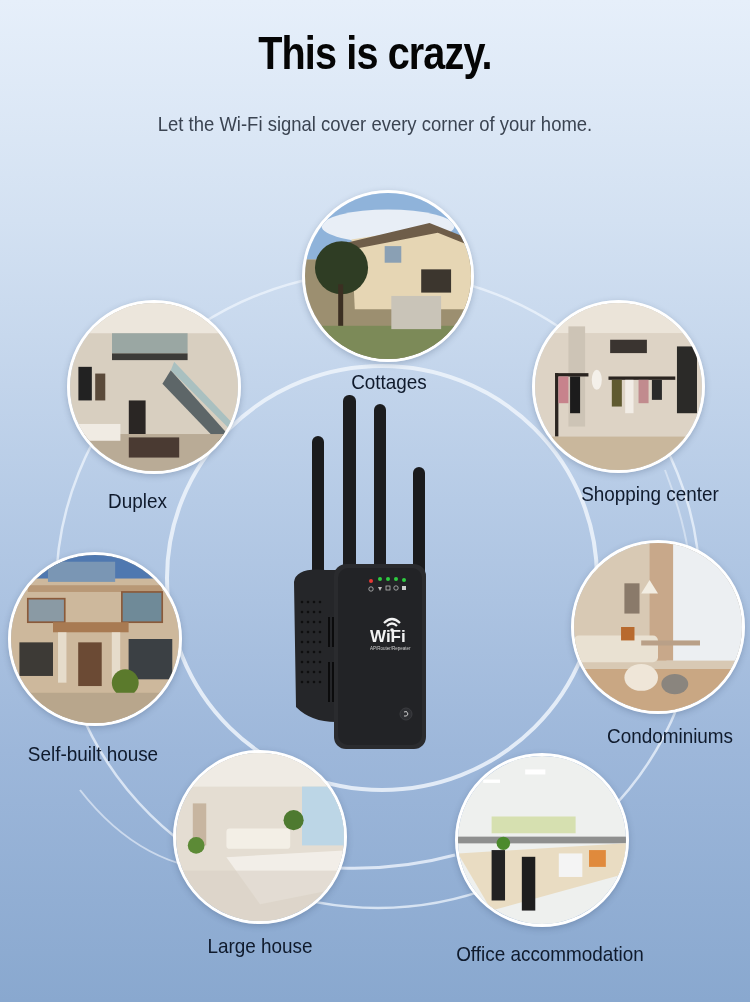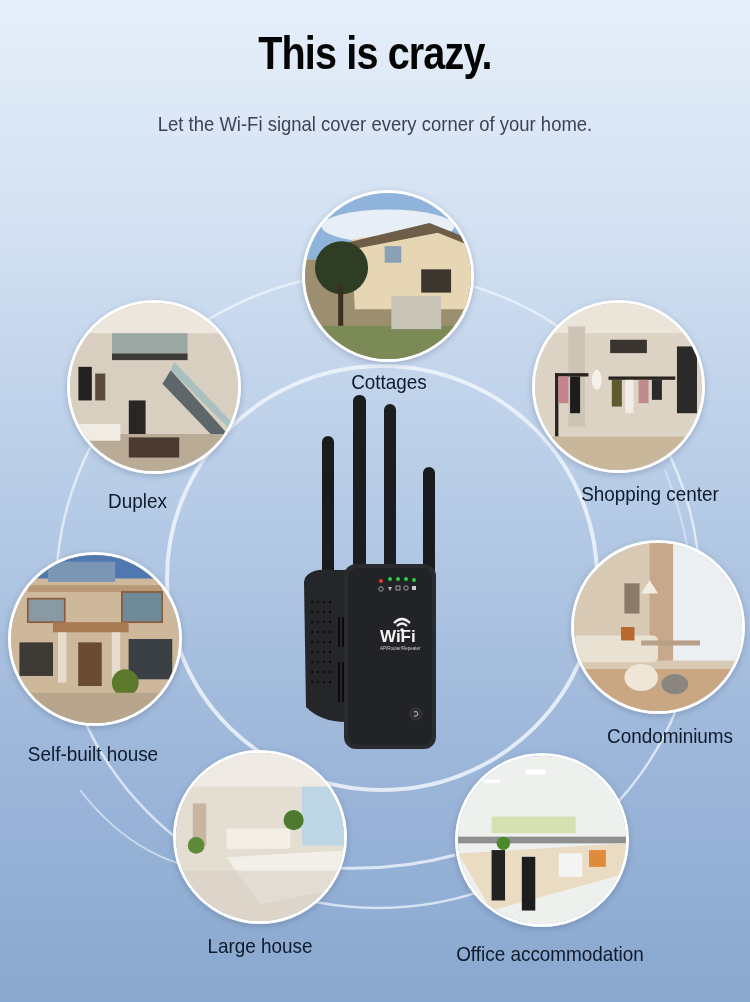--- a/index.html
+++ b/index.html
@@ -23,21 +23,21 @@
     .node { position: absolute; }
     .photo {
       position: absolute; border-radius: 50%; border: 3px solid #ffffff;
       overflow: hidden; box-sizing: border-box; box-shadow: 0 2px 6px rgba(40,60,90,0.25);
     }
     .photo svg { width: 100%; height: 100%; display: block; }
     .label {
       position: absolute; white-space: nowrap; font-size: 21px; color: #0f1a2c;
       transform: scaleX(0.9); transform-origin: center; text-align: center;
     }
-    .device { position: absolute; left: 296px; top: 392px; width: 150px; height: 362px; }
+    .device { position: absolute; left: 286px; top: 392px; width: 150px; height: 362px; }
   </style>
 </head>
 <body>
 
 <div class="headline">This is crazy.</div>
 <div class="subhead">Let the Wi-Fi signal cover every corner of your home.</div>
 
 <svg class="rings" width="750" height="1002">
   <ellipse cx="382" cy="578" rx="215" ry="212" fill="none" stroke="#eef4fc" stroke-width="4" opacity="0.85"></ellipse>
   <ellipse cx="378" cy="590" rx="322" ry="318" fill="none" stroke="#eef4fc" stroke-width="2.5" opacity="0.75"></ellipse>

